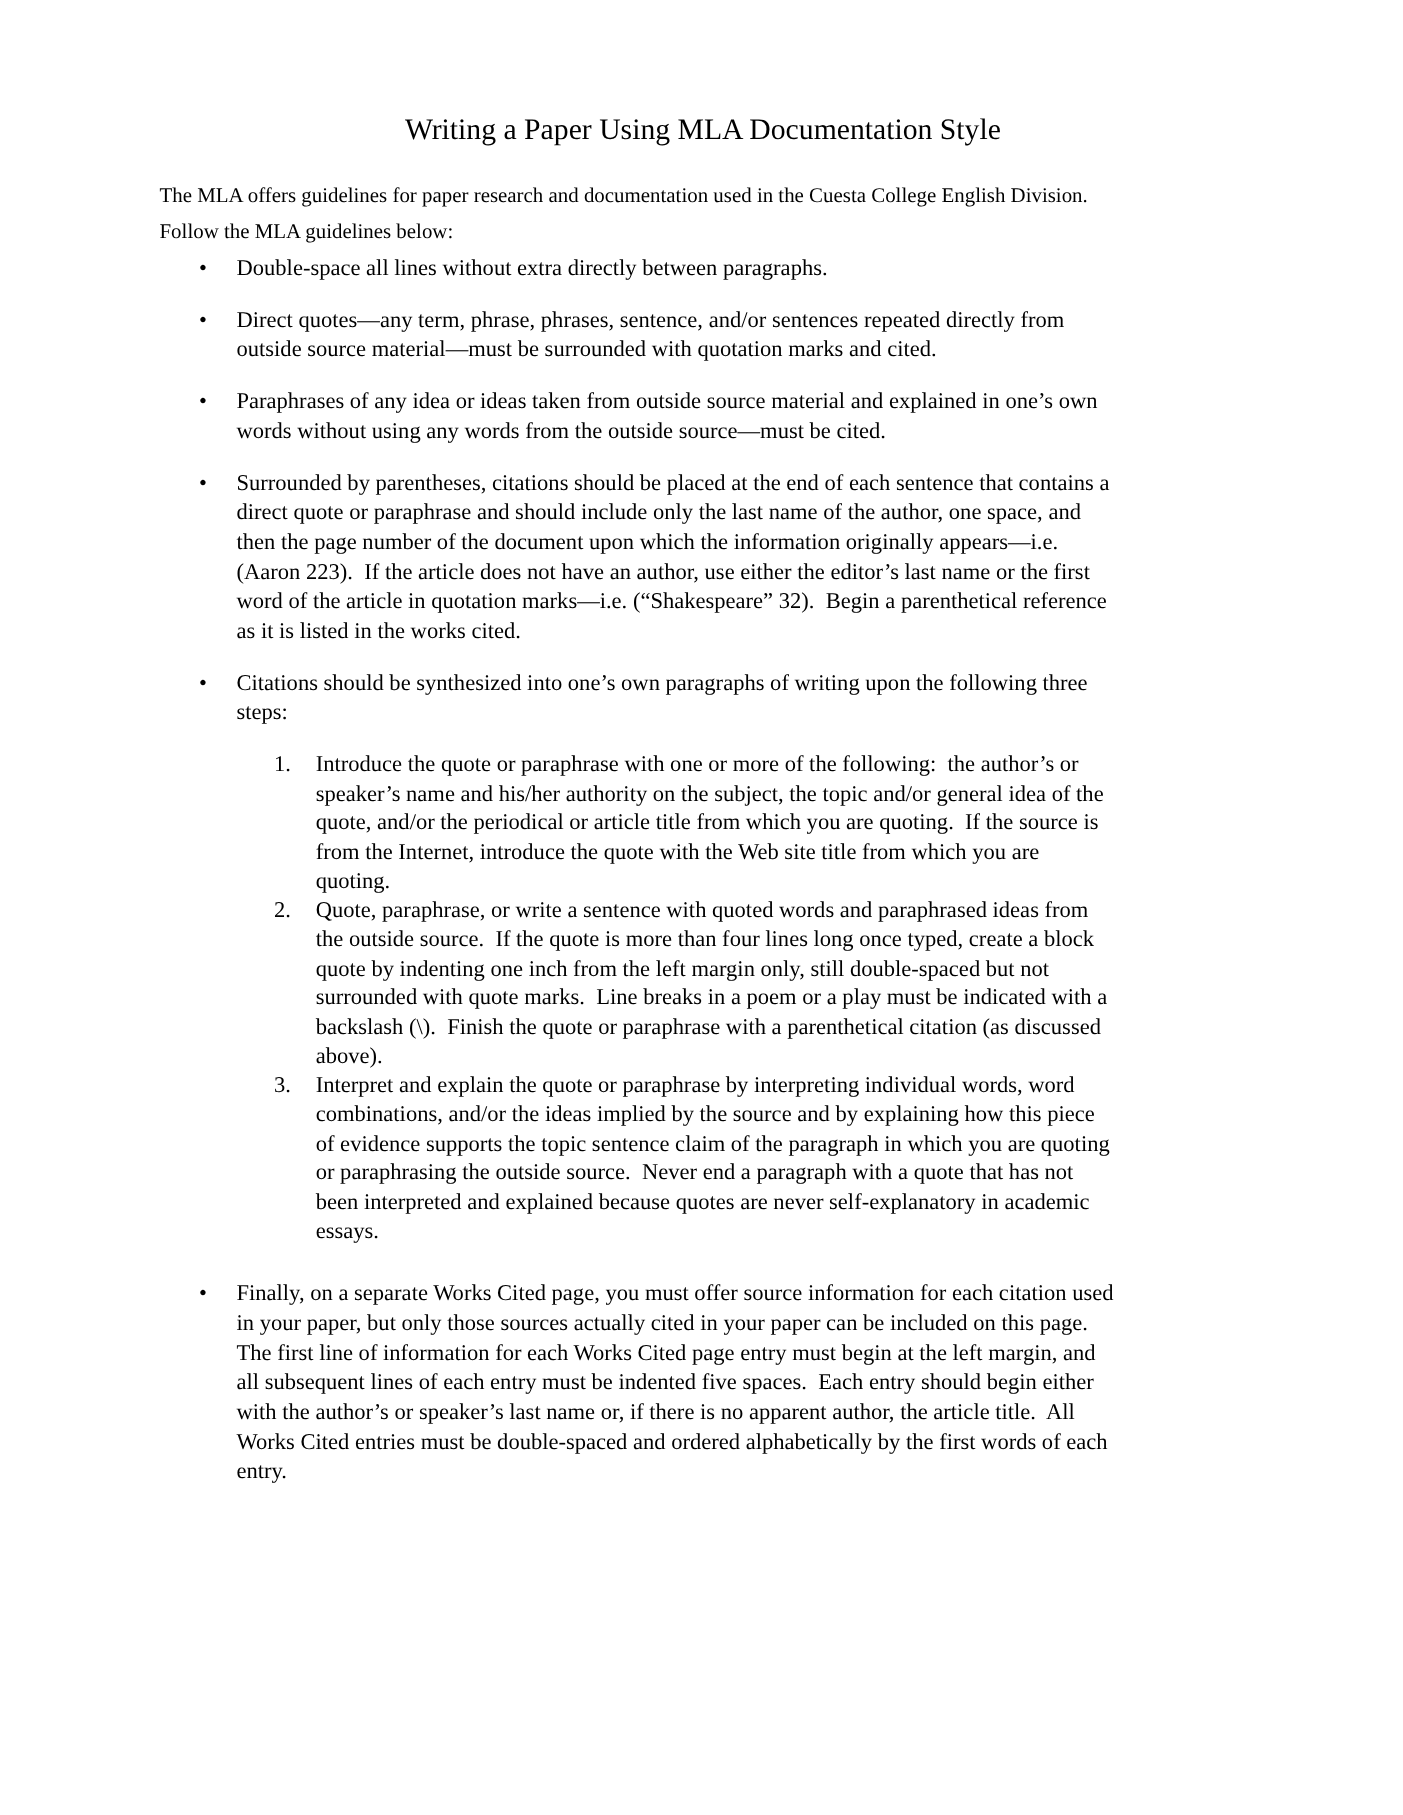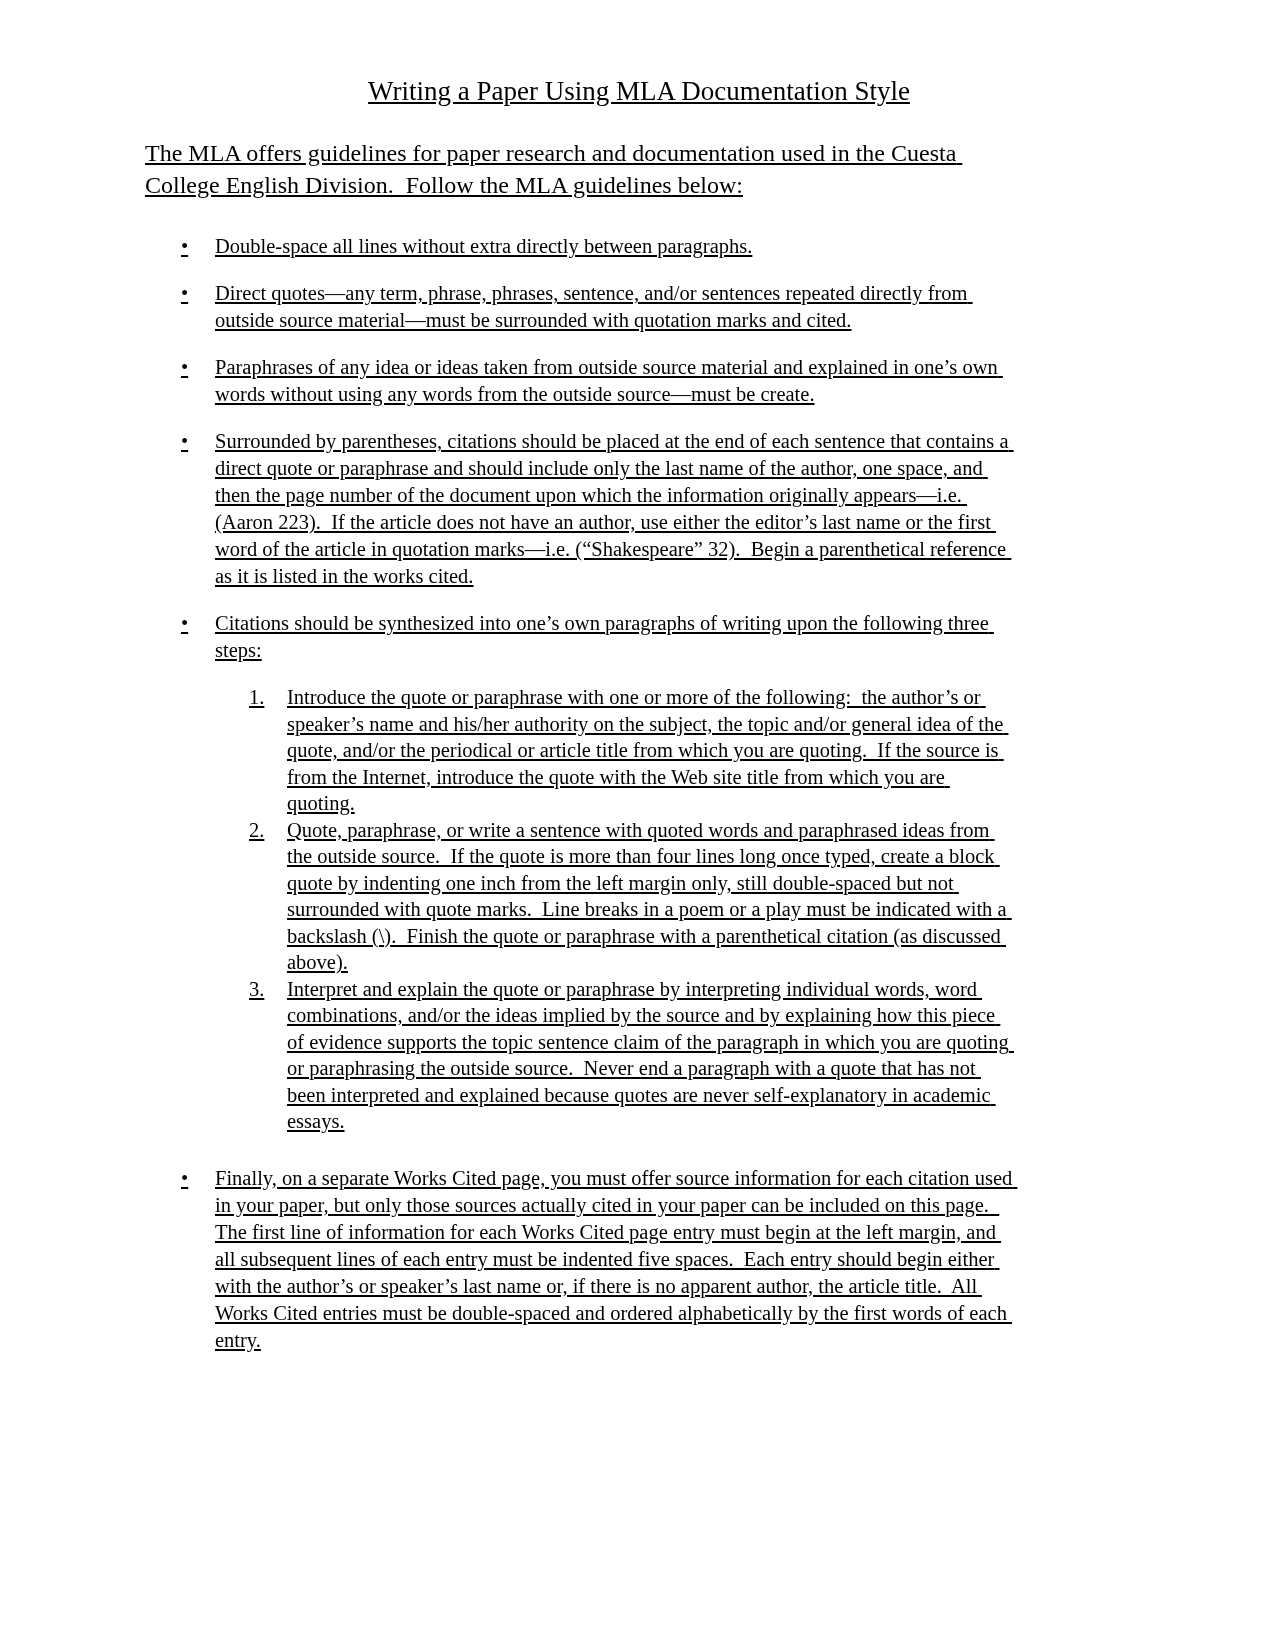--- a/index.html
+++ b/index.html
@@ -8,35 +8,34 @@
     background: #ffffff;
   }
   .page {
     position: relative;
     width: 1275px;
     height: 1650px;
     background: #ffffff;
     color: #000000;
     font-family: "Liberation Serif", "DejaVu Serif", serif;
     box-sizing: border-box;
-    padding: 76px 262px 0 145px;
+    padding: 102px 262px 0 145px;
     overflow: hidden;
-    text-decoration: underline;
   }
   .title {
     font-size: 27px;
     font-weight: normal;
     line-height: 31px;
     text-align: center;
     margin: 0 -120px 30px 0; 
   }
   .intro {
-    font-size: 24px;
+    font-size: 19px;
     line-height: 32px;
-    margin: 0 0 32px 0;
+    margin: 0 0 4px 0;
     white-space: pre-wrap;
   }
   .bullet-item {
     display: flex;
     align-items: flex-start;
     font-size: 20.5px;
     line-height: 27px;
     margin: 0 0 20px 0;
   }
   .bullet-item .marker {
@@ -88,21 +87,21 @@
       <span class="text">Double-space all lines without extra directly between paragraphs.</span>
     </div>
 
     <div class="bullet-item">
       <span class="marker">•</span>
       <span class="text">Direct quotes—any term, phrase, phrases, sentence, and/or sentences repeated directly from outside source material—must be surrounded with quotation marks and cited.</span>
     </div>
 
     <div class="bullet-item">
       <span class="marker">•</span>
-      <span class="text">Paraphrases of any idea or ideas taken from outside source material and explained in one’s own words without using any words from the outside source—must be create.</span>
+      <span class="text">Paraphrases of any idea or ideas taken from outside source material and explained in one’s own words without using any words from the outside source—must be cited.</span>
     </div>
 
     <div class="bullet-item">
       <span class="marker">•</span>
       <span class="text">Surrounded by parentheses, citations should be placed at the end of each sentence that contains a direct quote or paraphrase and should include only the last name of the author, one space, and then the page number of the document upon which the information originally appears—i.e. (Aaron 223).  If the article does not have an author, use either the editor’s last name or the first word of the article in quotation marks—i.e. (“Shakespeare” 32).  Begin a parenthetical reference as it is listed in the works cited.</span>
     </div>
 
     <div class="bullet-item">
       <span class="marker">•</span>
       <span class="text">Citations should be synthesized into one’s own paragraphs of writing upon the following three steps:</span>

